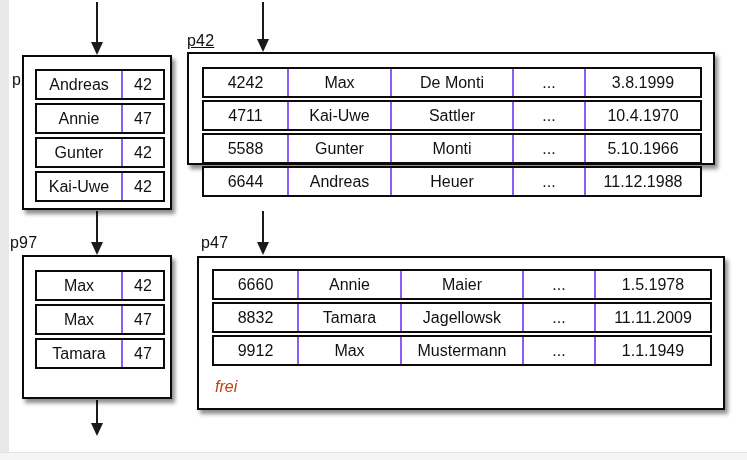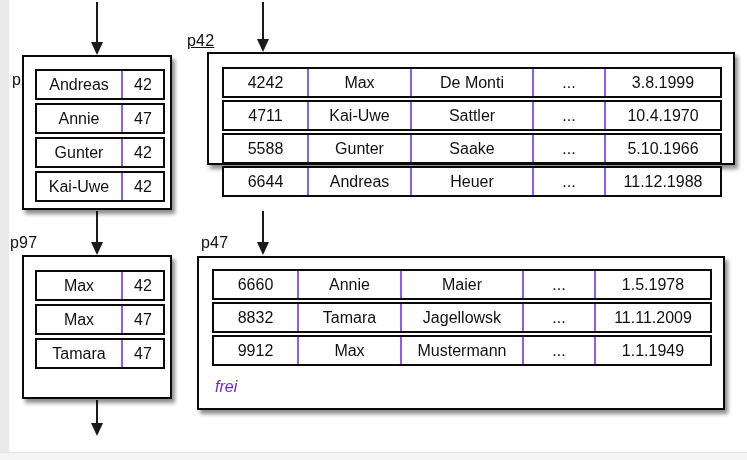--- a/index.html
+++ b/index.html
@@ -74,21 +74,21 @@
     white-space: nowrap;
     overflow: hidden;
   }
   .cell + .cell {
     border-left: 2px solid #8b5cf6;
   }
   .free-label {
     position: absolute;
     font-style: italic;
     font-size: 16px;
-    color: #6d28d9;
+    color: #c2410c;
   }
   .arrow-line {
     position: absolute;
     width: 2px;
     background: #1a1a1a;
   }
   .arrow-head {
     position: absolute;
     width: 0; height: 0;
     border-left: 6px solid transparent;
@@ -134,40 +134,40 @@
         <div class="cell">42</div>
       </div>
       <div class="row g2">
         <div class="cell">Kai-Uwe</div>
         <div class="cell">42</div>
       </div>
     </div>
   </div>
 
   <div class="page-label" style="left:187px; top:32px;text-decoration:underline;">p42</div>
-  <div class="page-box" style="left:207px; top:52px; width:528px; height:113px;padding-left:8px;">
+  <div class="page-box" style="left:187px; top:52px; width:528px; height:113px;padding-left:8px;">
     <div class="rec-table" style="left:13px; top:13px;">
       <div class="row g5">
         <div class="cell">4242</div>
         <div class="cell">Max</div>
         <div class="cell">De Monti</div>
         <div class="cell">...</div>
         <div class="cell">3.8.1999</div>
       </div>
       <div class="row g5">
         <div class="cell">4711</div>
         <div class="cell">Kai-Uwe</div>
         <div class="cell">Sattler</div>
         <div class="cell">...</div>
         <div class="cell">10.4.1970</div>
       </div>
       <div class="row g5">
         <div class="cell">5588</div>
         <div class="cell">Gunter</div>
-        <div class="cell">Saake</div>
+        <div class="cell">Monti</div>
         <div class="cell">...</div>
         <div class="cell">5.10.1966</div>
       </div>
       <div class="row g5">
         <div class="cell">6644</div>
         <div class="cell">Andreas</div>
         <div class="cell">Heuer</div>
         <div class="cell">...</div>
         <div class="cell">11.12.1988</div>
       </div>

